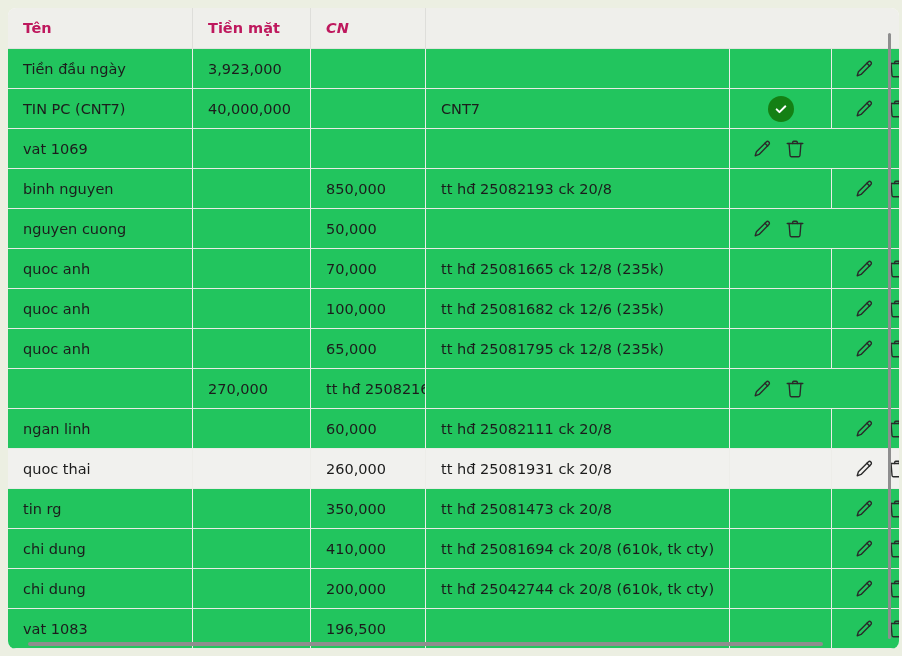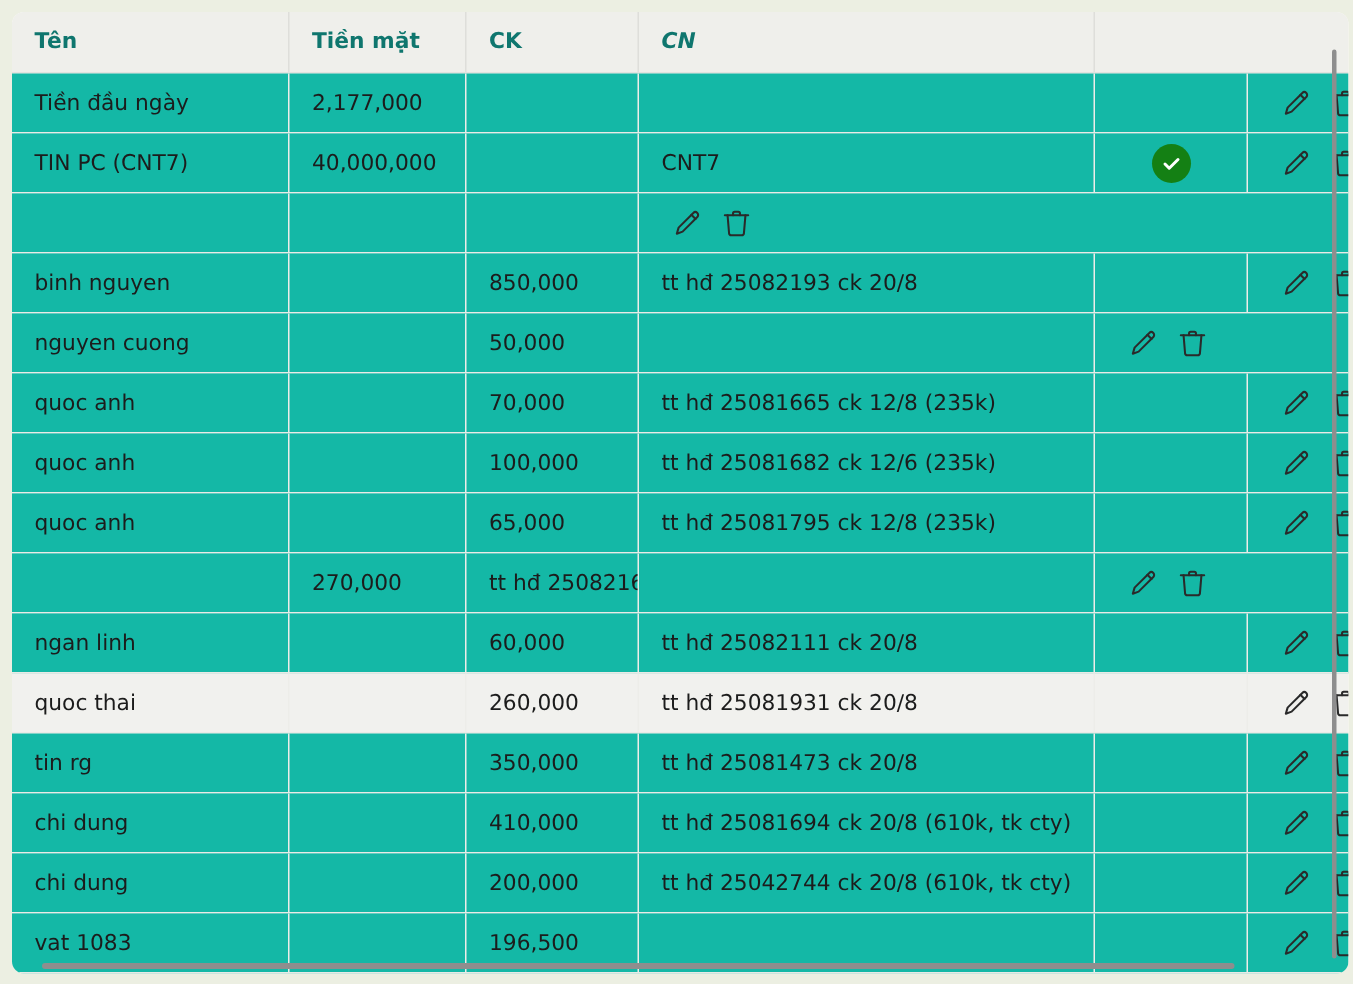--- a/index.html
+++ b/index.html
@@ -31,29 +31,29 @@
   }
   .header {
     height: 41px;
     background: #efefeb;
     border-bottom: 1px solid #e2e2de;
     box-sizing: border-box;
   }
   .header .cell {
     font-weight: bold;
     font-size: 14.5px;
-    color: #0f766e;
+    color: #be185d;
     border-right: 1px solid #dededa;
   }
   .header .cell:last-child { border-right: none; }
   .row {
     height: 40px;
     border-bottom: 1px solid #eaeae6;
     box-sizing: border-box;
-    background: #14b8a6;
+    background: #22c55e;
   }
   .row.highlighted { background: #f1f1ee; text-align: center; }
   .cell {
     display: flex;
     align-items: center;
     padding-left: 15px;
     box-sizing: border-box;
     font-size: 14.5px;
     color: #1c1c1c;
     border-right: 1px solid #ededE9;
@@ -114,36 +114,33 @@
 
 <div class="card">
 
   <div class="grid-row header">
     <div class="cell col-ten">
       <span>Tên</span>
     </div>
     <div class="cell col-tien_mat">
       <span>Tiền mặt</span>
     </div>
-    <div class="cell col-ck">
-      <span>CK</span>
-    </div>
     <div class="cell col-cn">
       <span>CN</span>
     </div>
     <div class="cell col-actions"></div>
   </div>
 
   <div id="table-body">
       <div class="grid-row row">
         <div class="cell col-ten">
           <span>Tiền đầu ngày</span>
         </div>
         <div class="cell col-tien_mat">
-          <span>2,177,000</span>
+          <span>3,923,000</span>
         </div>
         <div class="cell col-ck">
           <span></span>
         </div>
         <div class="cell col-ghi_chu">
           <span></span>
         </div>
         <div class="cell col-cn"></div>
         <div class="cell col-actions">
           <button class="icon-btn edit"><span><svg viewBox="0 0 24 24" fill="none" stroke="#2a2a2a" stroke-width="1.5" stroke-linejoin="round" stroke-linecap="round">
@@ -183,20 +180,23 @@
                 <path d="M15.2 5.7 l3 3"></path>
               </svg></span></button>
           <button class="icon-btn delete"><span><svg viewBox="0 0 24 24" fill="none" stroke="#2a2a2a" stroke-width="1.5" stroke-linejoin="round" stroke-linecap="round">
                 <path d="M3.5 6 h17"></path>
                 <path d="M9.5 6 V4.6 a1.1 1.1 0 0 1 1.1-1.1 h2.8 a1.1 1.1 0 0 1 1.1 1.1 V6"></path>
                 <path d="M5.5 6 l1.1 13.1 a1.6 1.6 0 0 0 1.6 1.4 h7.6 a1.6 1.6 0 0 0 1.6-1.4 L18.5 6"></path>
               </svg></span></button>
         </div>
       </div>
       <div class="grid-row row">
+        <div class="cell col-ten">
+          <span>vat 1069</span>
+        </div>
         <div class="cell col-ck">
           <span></span>
         </div>
         <div class="cell col-ghi_chu">
           <span></span>
         </div>
         <div class="cell col-cn"></div>
         <div class="cell col-actions">
           <button class="icon-btn edit"><span><svg viewBox="0 0 24 24" fill="none" stroke="#2a2a2a" stroke-width="1.5" stroke-linejoin="round" stroke-linecap="round">
                 <path d="M4.6 19.4 L5.9 15 L16.6 4.3 a2.05 2.05 0 0 1 2.9 2.9 L8.8 17.9 L4.6 19.4 Z"></path>

